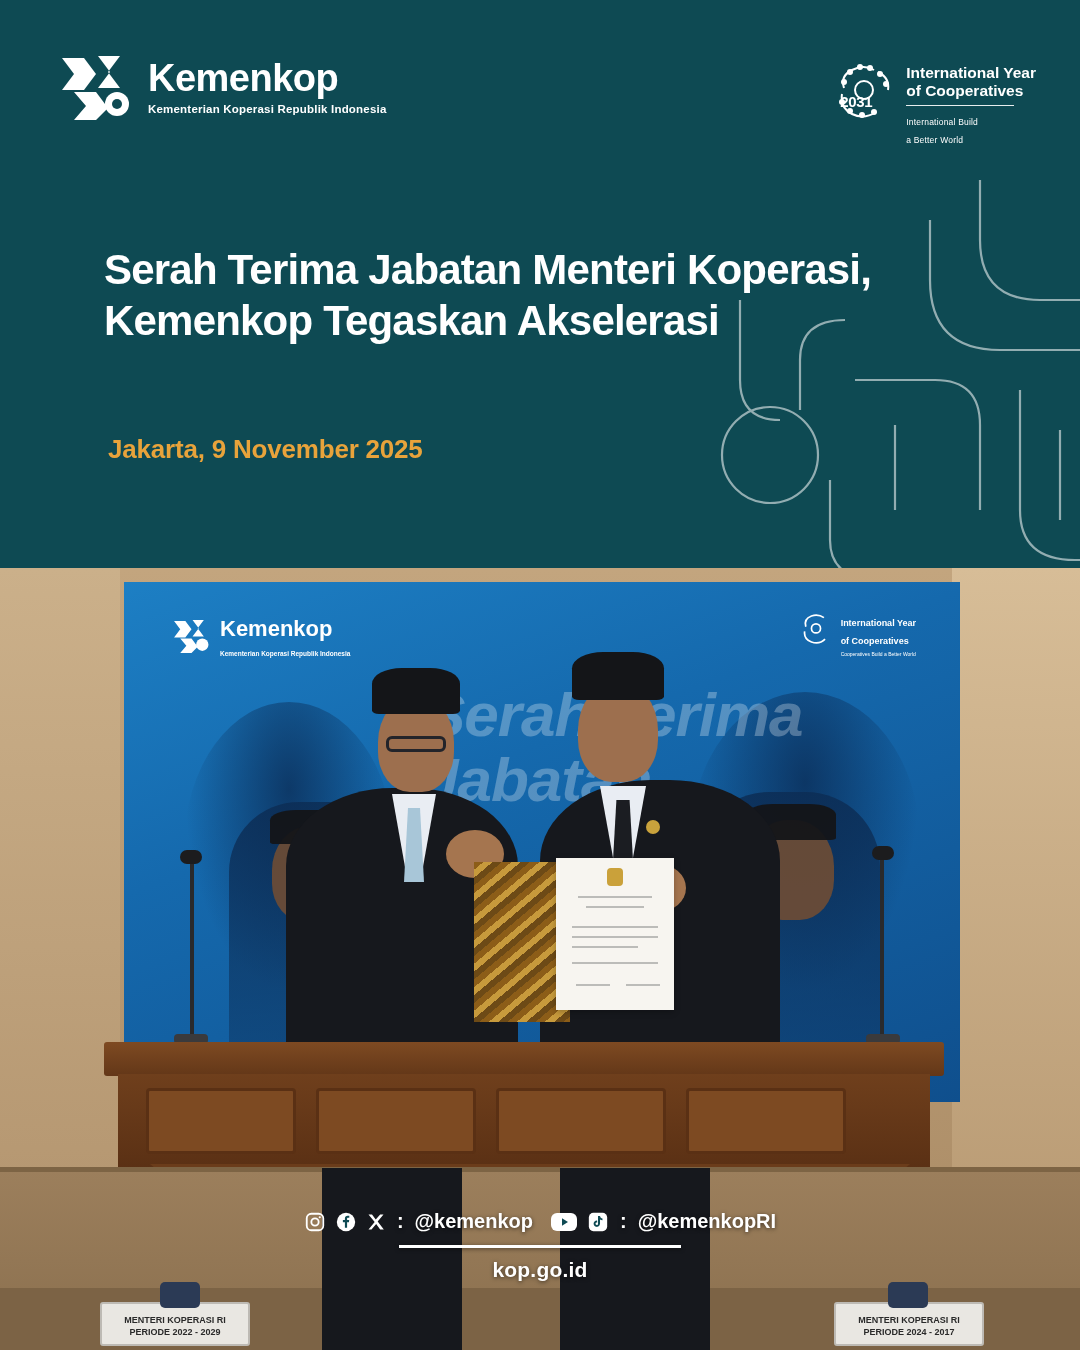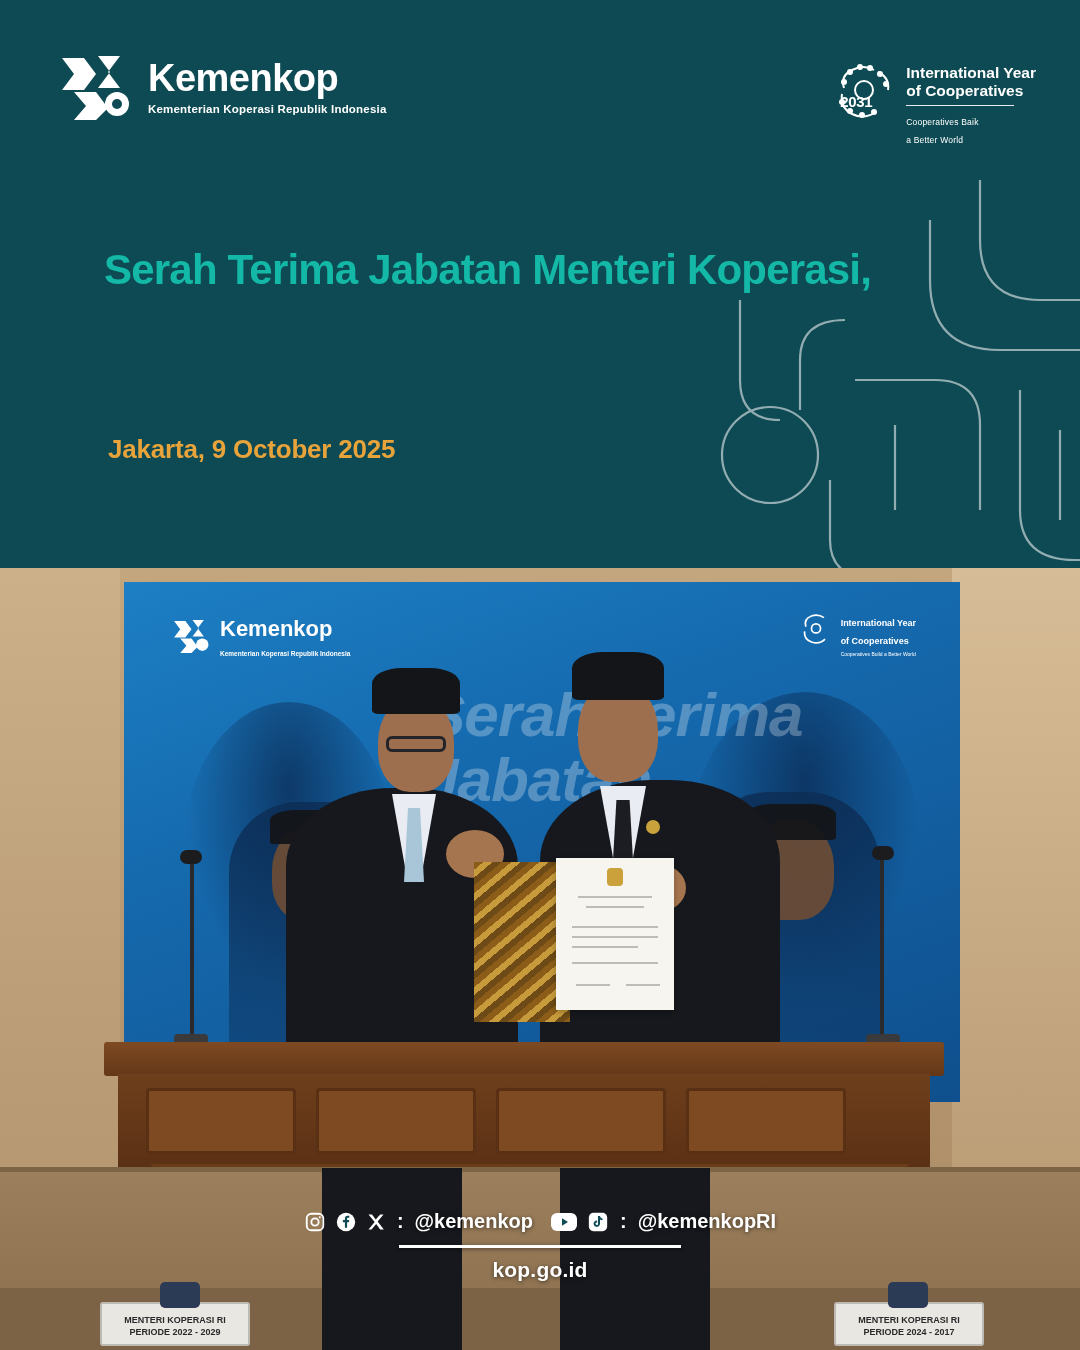--- a/index.html
+++ b/index.html
@@ -49,21 +49,21 @@
   }
   .iyc-txt { color:#fff; padding-top:2px; }
   .iyc-l1 { font-size:15.5px; font-weight:bold; line-height:1.12; }
   .iyc-l2 { font-size:15.5px; font-weight:bold; line-height:1.12; }
   .iyc-rule { width:108px; height:1px; background:#ffffff; margin:5px 0 5px; opacity:.9; }
   .iyc-l3 { font-size:8.5px; line-height:1.25; letter-spacing:.2px; }
   .iyc-l4 { font-size:8.5px; line-height:1.25; letter-spacing:.2px; }
 
   .headline {
     position:absolute; left:104px; top:244px; width:950px;
-    color:#14b8a6; font-size:42px; font-weight:bold; line-height:1.22;
+    color:#ffffff; font-size:42px; font-weight:bold; line-height:1.22;
     letter-spacing:-0.8px;
   }
   .headline div { white-space:nowrap; }
   .dateline {
     position:absolute; left:108px; top:434px;
     color:#e8a33b; font-size:26px; font-weight:bold; letter-spacing:-0.2px;
   }
 
   
   .photo { position:absolute; left:0; top:568px; width:1080px; height:782px; overflow:hidden; background:#b99a6e; }
@@ -212,30 +212,31 @@
               <circle cx="28" cy="53" r="3"></circle>
             <circle cx="40" cy="50" r="3"></circle>
           </g>
         </svg>
         <span class="iyc-year">2031</span>
       </span>
       <span class="iyc-txt">
         <span class="iyc-l1">International Year</span><br>
         <span class="iyc-l2">of Cooperatives</span>
         <span class="iyc-rule" style="display:block"></span>
-        <span class="iyc-l3">Cooperatives Baik</span><br>
+        <span class="iyc-l3">International Build</span><br>
         <span class="iyc-l4">a Better World</span>
       </span>
     </div>
 
     <div class="headline">
       <div>Serah Terima Jabatan Menteri Koperasi,</div>
-    </div>
-
-    <div class="dateline">Jakarta, 9 October 2025</div>
+      <div>Kemenkop Tegaskan Akselerasi</div>
+    </div>
+
+    <div class="dateline">Jakarta, 9 November 2025</div>
   </div>
 
   <div class="photo">
     <div class="wall-back"></div>
     <div class="wall-left"></div>
     <div class="wall-right"></div>
 
     <div class="screen">
       <div class="scr-ghost" style="left:60px;top:120px;width:210px;height:290px;background:radial-gradient(ellipse at 50% 30%, rgba(10,40,80,.75), rgba(20,90,150,0) 70%);"></div>
       <div class="scr-ghost" style="right:40px;top:110px;width:230px;height:300px;background:radial-gradient(ellipse at 50% 30%, rgba(10,40,80,.75), rgba(20,90,150,0) 70%);"></div>

